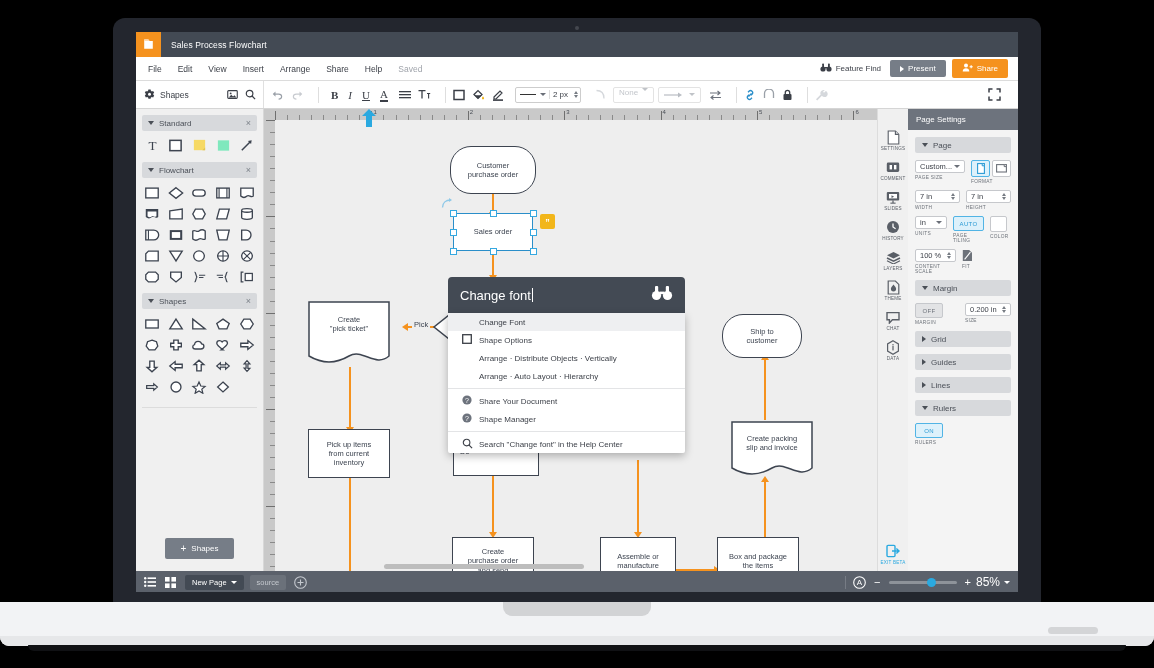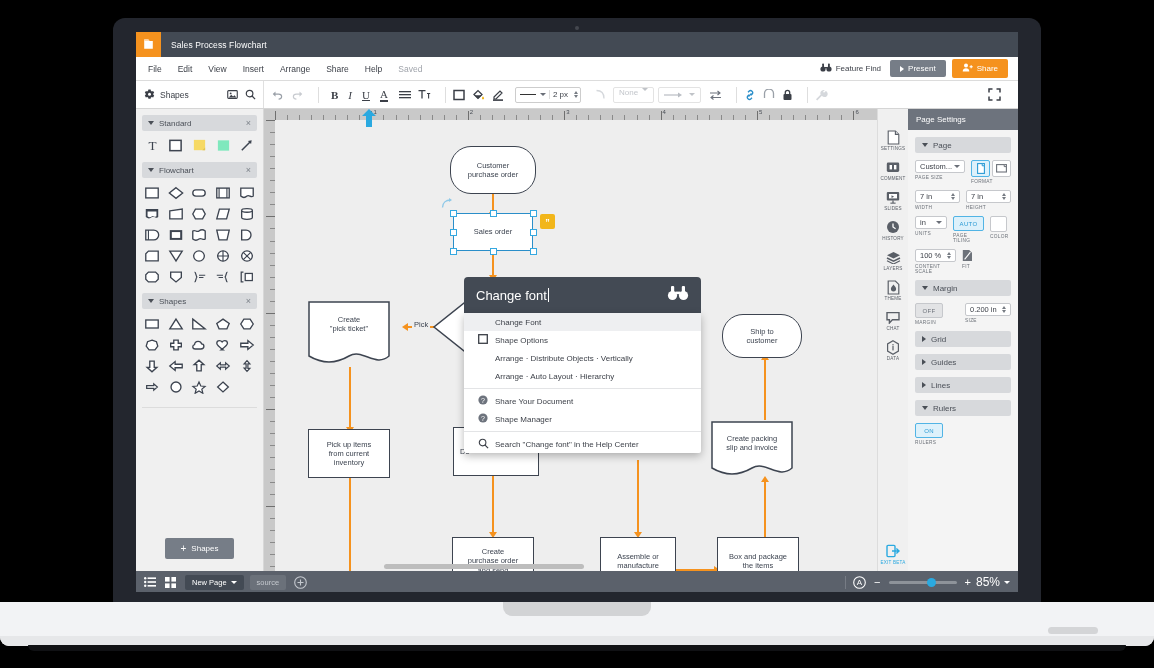--- a/index.html
+++ b/index.html
@@ -139,21 +139,21 @@
   .pagebtn{background:#434a54;color:#fff;font-size:7.5px;border-radius:2px;padding:3px 7px;display:flex;align-items:center;margin-right:6px;}
   .pagebtn .caret{border-top-color:#fff;margin-left:4px;}
   .srcbtn{background:#6b717a;color:#c5c9cf;font-size:7.5px;border-radius:2px;padding:3px 7px;margin-right:8px;}
   .sb-sp{flex:1;}
   .zslider{width:68px;height:3px;background:#8e939a;border-radius:2px;position:relative;margin:0 6px;}
   .zknob{position:absolute;left:38px;top:-3px;width:9px;height:9px;border-radius:50%;background:#2aa9e0;}
   .zlbl{font-size:12px;color:#fff;display:flex;align-items:center;}
   .sb-div{width:1px;height:13px;background:#777c85;margin:0 7px;}
 
   
-  .palette{position:absolute;left:328px;top:245px;width:237px;z-index:40;}
+  .palette{position:absolute;left:312px;top:245px;width:237px;z-index:40;}
   .pal-head{background:#434a54;height:36px;border-radius:4px 4px 0 0;display:flex;align-items:center;padding:0 12px;}
   .pal-q{color:#fff;font-size:13px;flex:1;display:flex;align-items:center;}
   .pal-cursor{display:inline-block;width:1px;height:14px;background:#fff;margin-left:1px;}
   .pal-list{background:#fff;box-shadow:0 3px 9px rgba(0,0,0,.28);border-radius:0 0 2px 2px;padding-bottom:0;}
   .pal-item{height:18px;display:flex;align-items:center;padding:0 14px;font-size:8px;color:#3b3f47;}
   .pal-item.sel{background:#eeeff1;}
   .pal-item .pi-ic{margin-right:6px;display:flex;align-items:center;width:11px;}
   .pal-div{border-top:1px solid #e3e4e6;margin:3px 0;}
 </style>
 </head>
@@ -869,21 +869,21 @@
           <div class="node" style="left:325px;top:417px;width:76px;height:48px;">
             <span style="white-space:pre-line;">Assemble or
 manufacture</span>
           </div>
 
           <div class="node" style="left:442px;top:417px;width:82px;height:48px;">
             <span style="white-space:pre-line;">Box and package
 the items</span>
           </div>
 
-          <div style="position:absolute;left:436px;top:301px;width:76px;height:58px;">
+          <div style="position:absolute;left:456px;top:301px;width:76px;height:58px;">
             <svg width="82" height="58" viewBox="0 0 82 58" style="position:absolute;left:0;top:0;">
                 <path d="M1 1h80v46c-13.5 12-26.5-8-40 0s-26.5 8-40 0z" fill="#fff" stroke="#3d4450" stroke-width="1.5"></path>
               </svg>
             <div style="position:absolute;left:0;top:13px;width:82px;text-align:center;font-size:7.5px;color:#3d4450;line-height:1.25;white-space:pre-line;">Create packing
 slip and invoice</div>
           </div>
 
           <div class="node round" style="left:447px;top:194px;width:80px;height:44px;">
             <span style="white-space:pre-line;">Ship to
 customer</span>

